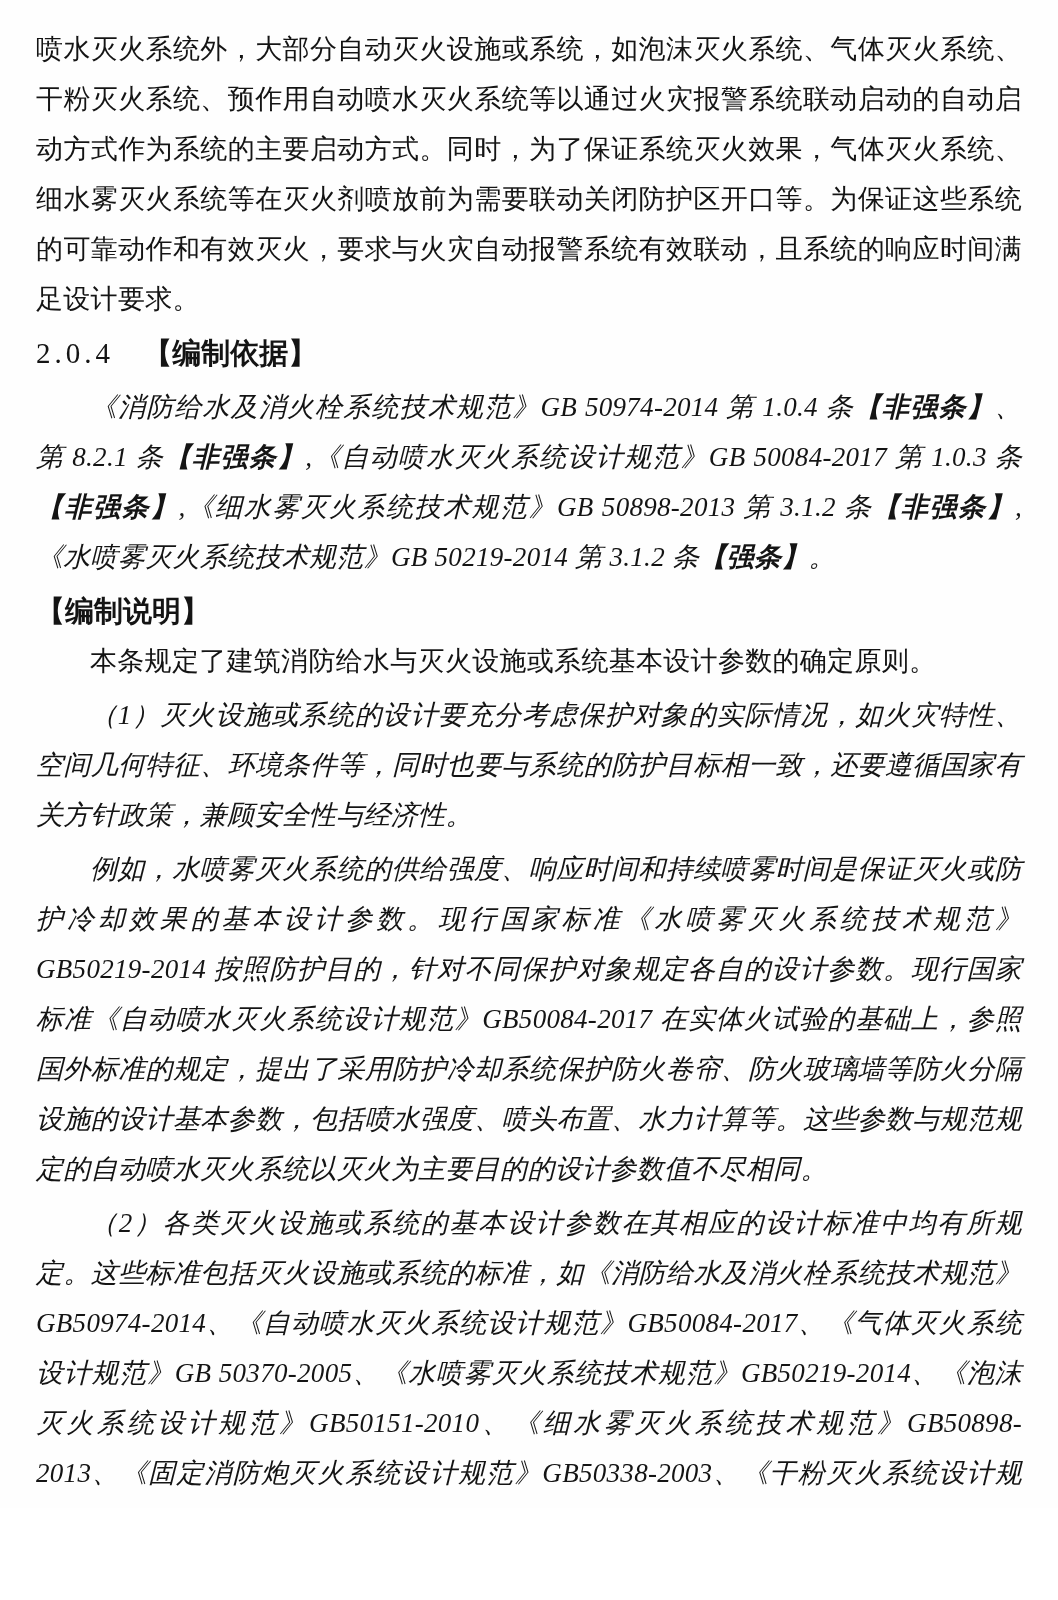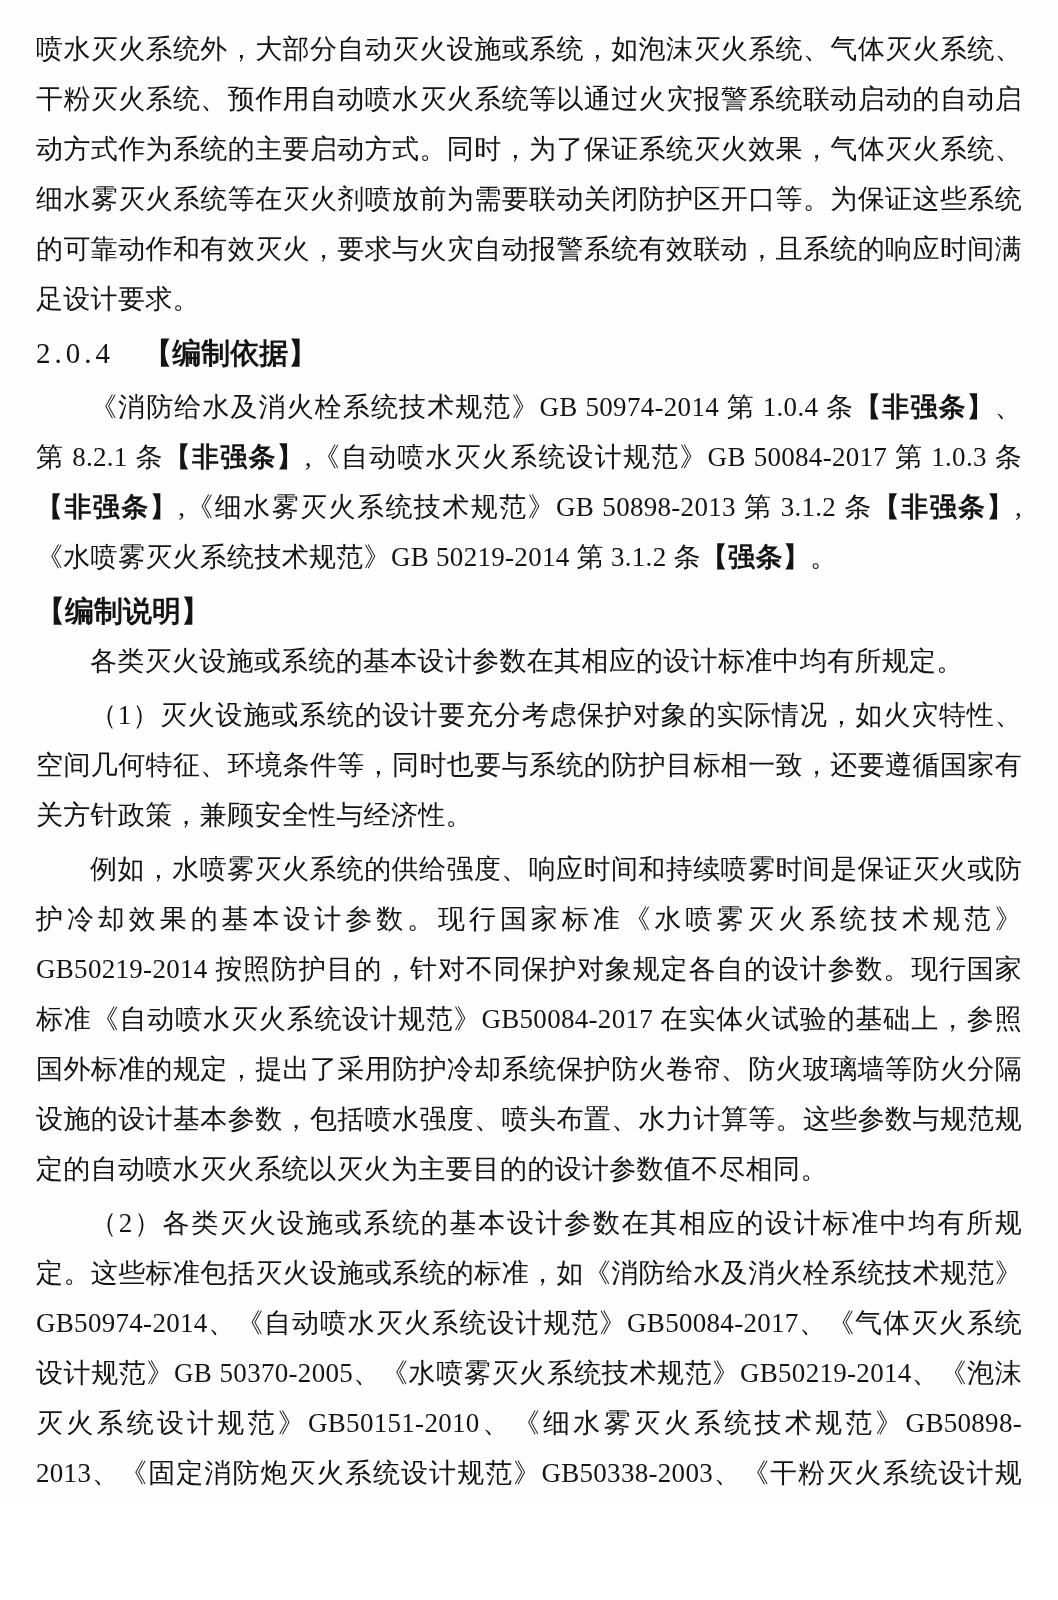--- a/index.html
+++ b/index.html
@@ -20,21 +20,21 @@
     right: 36px;
   }
   .par {
     margin: 0;
     font-size: 27px;
     line-height: 50px;
     text-align: justify;
     letter-spacing: 0.3px;
   }
   .par.indent { text-indent: 2em; }
-  .par.mt { margin-top: 4px; }
+  .par.mt { margin-top: 4px; font-style: italic; }
   .par.last-cont { text-align-last: justify; }
   .heading-line {
     margin: 0;
     font-size: 29px;
     line-height: 50px;
   }
   .heading-line.mt { margin-top: 4px; }
   .sec-num {
     letter-spacing: 4px;
     font-weight: 400;
@@ -88,21 +88,21 @@
       <span class="sec-num">2.0.4</span>
       <span class="sec-title">【编制依据】</span>
     </p>
 
     <p class="par indent mt"><span>《消防给水及消火栓系统技术规范》GB 50974-2014 第 1.0.4 条</span><span class="b">【非强条】</span><span>、第 8.2.1 条</span><span class="b">【非强条】</span><span>,《自动喷水灭火系统设计规范》GB 50084-2017 第 1.0.3 条</span><span class="b">【非强条】</span><span>,《细水雾灭火系统技术规范》GB 50898-2013 第 3.1.2 条</span><span class="b">【非强条】</span><span>,《水喷雾灭火系统技术规范》GB 50219-2014 第 3.1.2 条</span><span class="b">【强条】</span><span>。</span></p>
 
     <p class="heading-line mt">
       <span class="expl-title">【编制说明】</span>
     </p>
 
-    <p class="par indent"><span>各类灭火设施或系统的基本设计参数在其相应的设计标准中均有所规定。</span></p>
+    <p class="par indent"><span>本条规定了建筑消防给水与灭火设施或系统基本设计参数的确定原则。</span></p>
 
     <p class="par indent mt"><span>（1）灭火设施或系统的设计要充分考虑保护对象的实际情况，如火灾特性、空间几何特征、环境条件等，同时也要与系统的防护目标相一致，还要遵循国家有关方针政策，兼顾安全性与经济性。</span></p>
 
     <p class="par indent mt"><span>例如，水喷雾灭火系统的供给强度、响应时间和持续喷雾时间是保证灭火或防护冷却效果的基本设计参数。现行国家标准《水喷雾灭火系统技术规范》GB50219-2014 按照防护目的，针对不同保护对象规定各自的设计参数。现行国家标准《自动喷水灭火系统设计规范》GB50084-2017 在实体火试验的基础上，参照国外标准的规定，提出了采用防护冷却系统保护防火卷帘、防火玻璃墙等防火分隔设施的设计基本参数，包括喷水强度、喷头布置、水力计算等。这些参数与规范规定的自动喷水灭火系统以灭火为主要目的的设计参数值不尽相同。</span></p>
 
     <p class="par indent mt last-cont"><span>（2）各类灭火设施或系统的基本设计参数在其相应的设计标准中均有所规定。这些标准包括灭火设施或系统的标准，如《消防给水及消火栓系统技术规范》GB50974-2014、《自动喷水灭火系统设计规范》GB50084-2017、《气体灭火系统设计规范》GB 50370-2005、《水喷雾灭火系统技术规范》GB50219-2014、《泡沫灭火系统设计规范》GB50151-2010、《细水雾灭火系统技术规范》GB50898-2013、《固定消防炮灭火系统设计规范》GB50338-2003、《干粉灭火系统设计规范》GB 50347-2004 和《建筑灭火器配置设计规范》GB50140-2005 等，也包括针对应用场所的专门标准，如《纺织工程设计防火规范》GB50565-2010、《汽车库、修车库、停车场设计防火规范》</span></p>
 
   </div>
 
   <div class="watermark">

